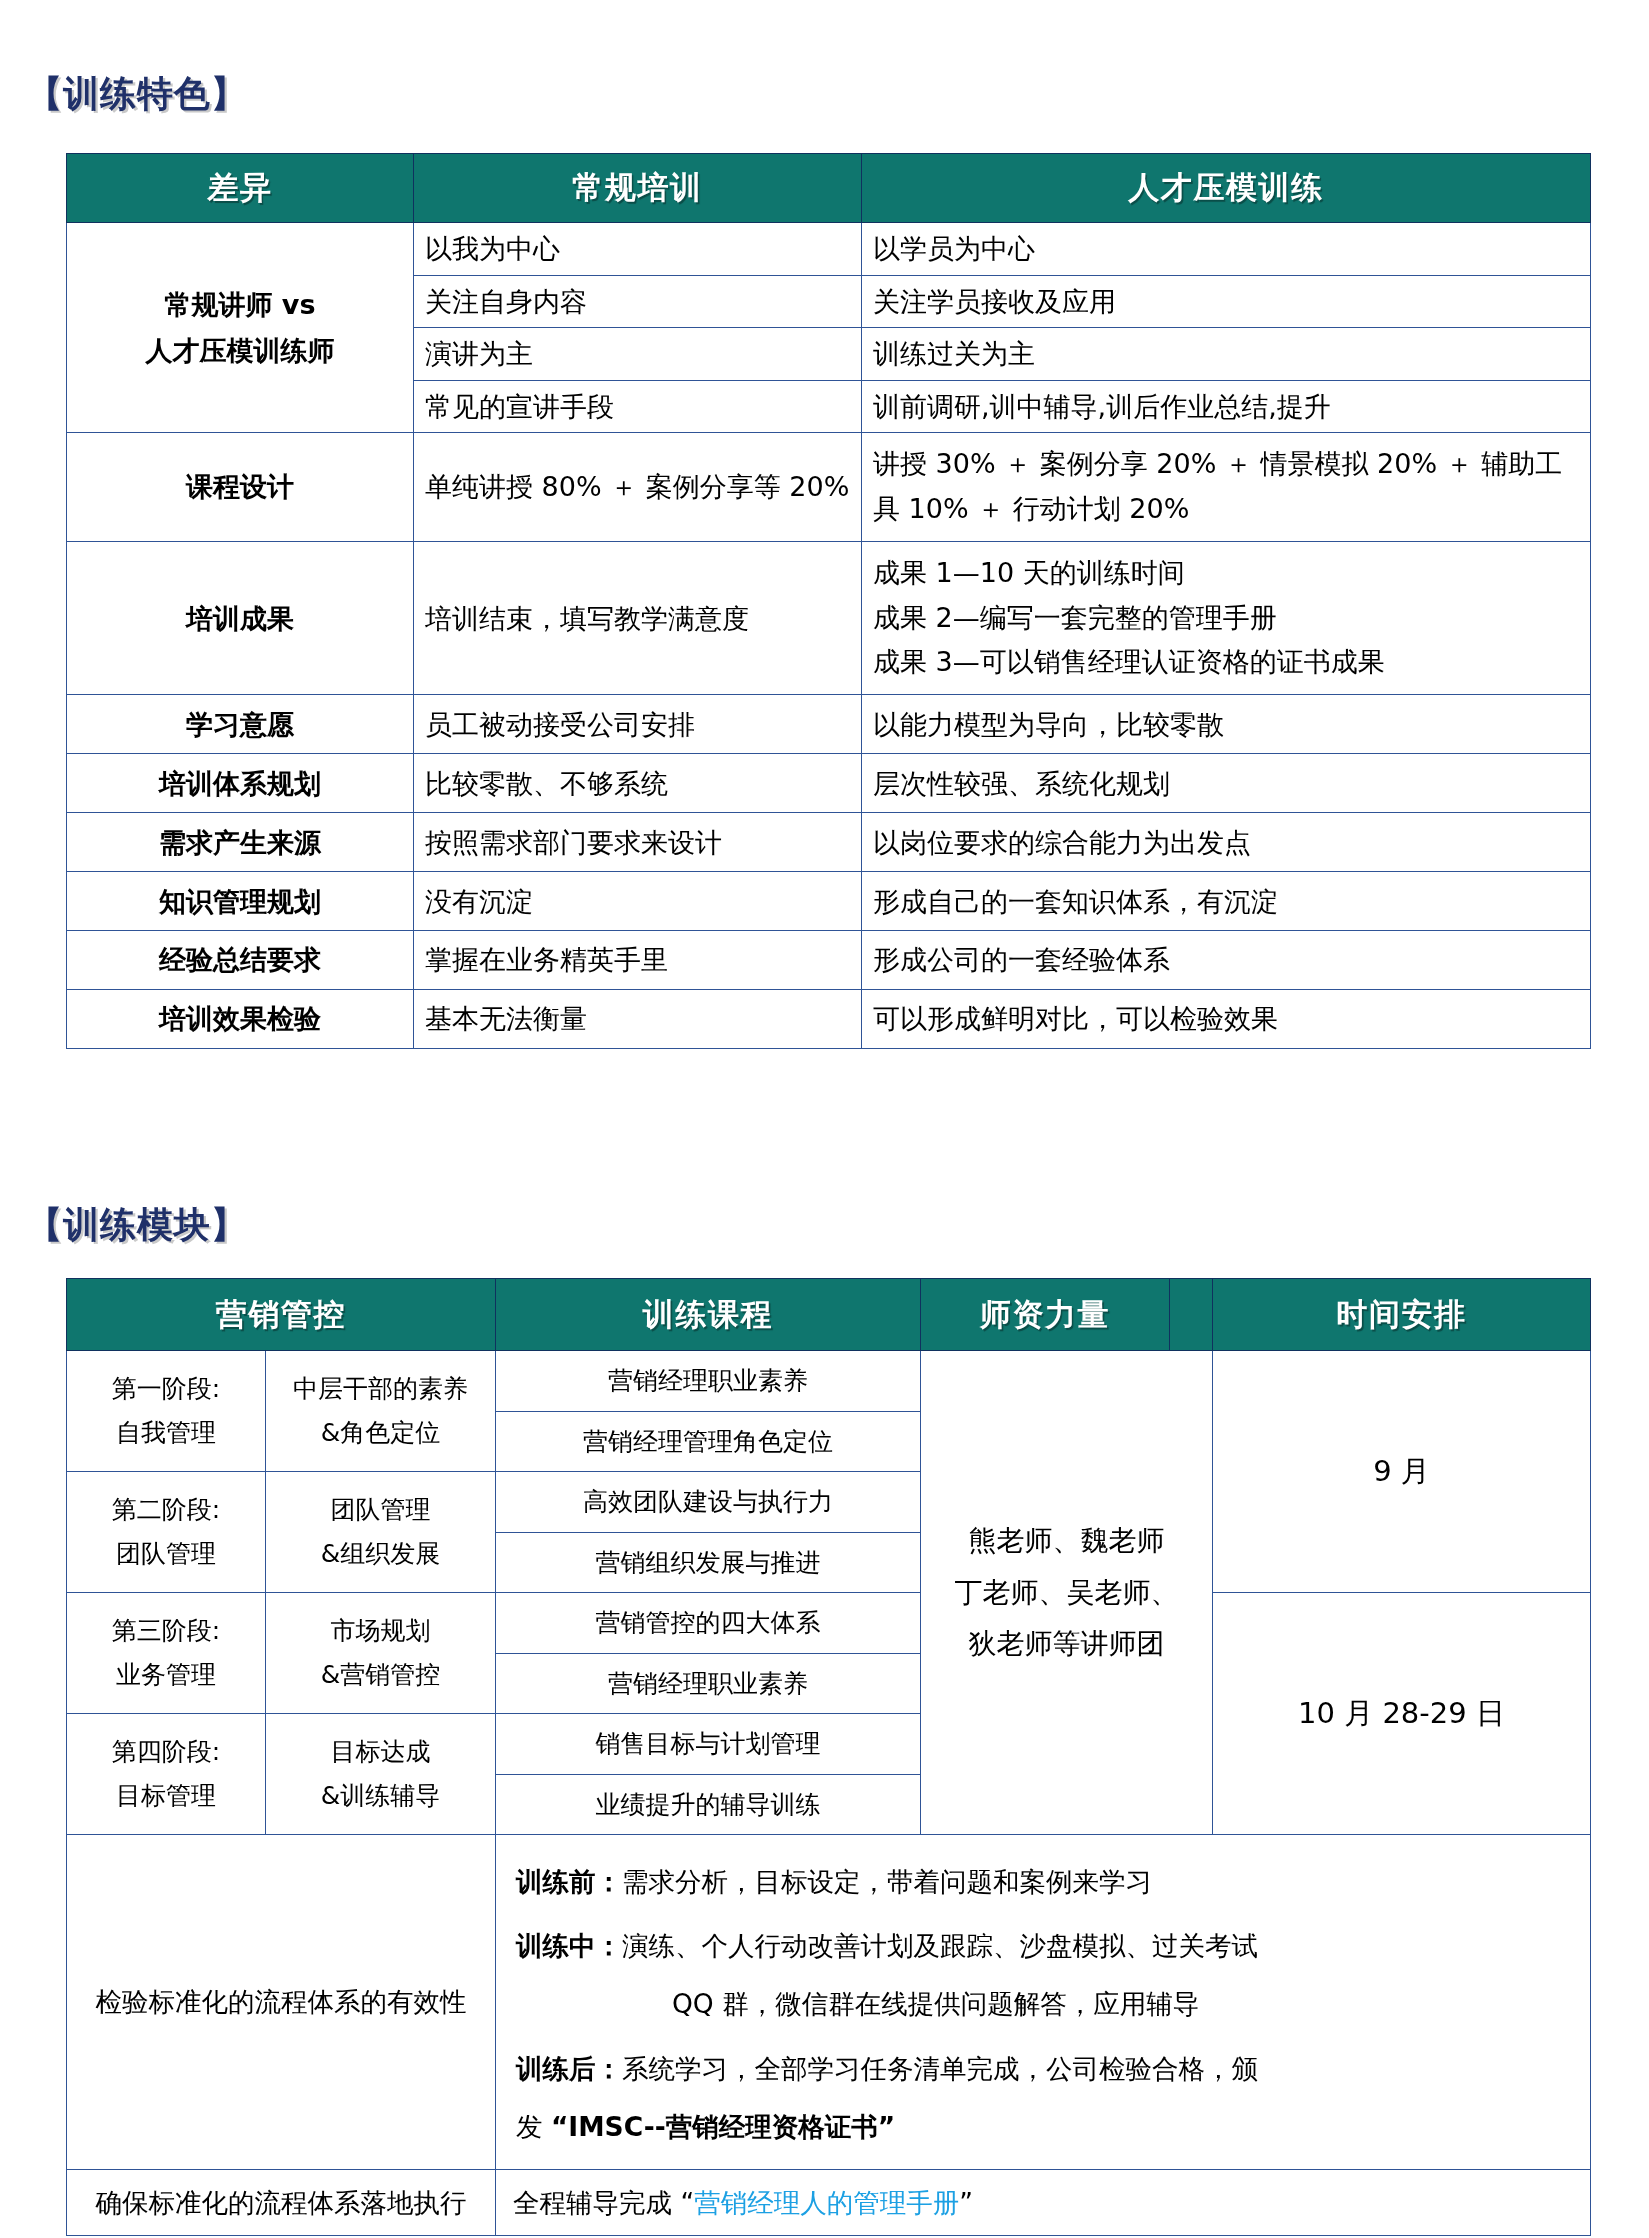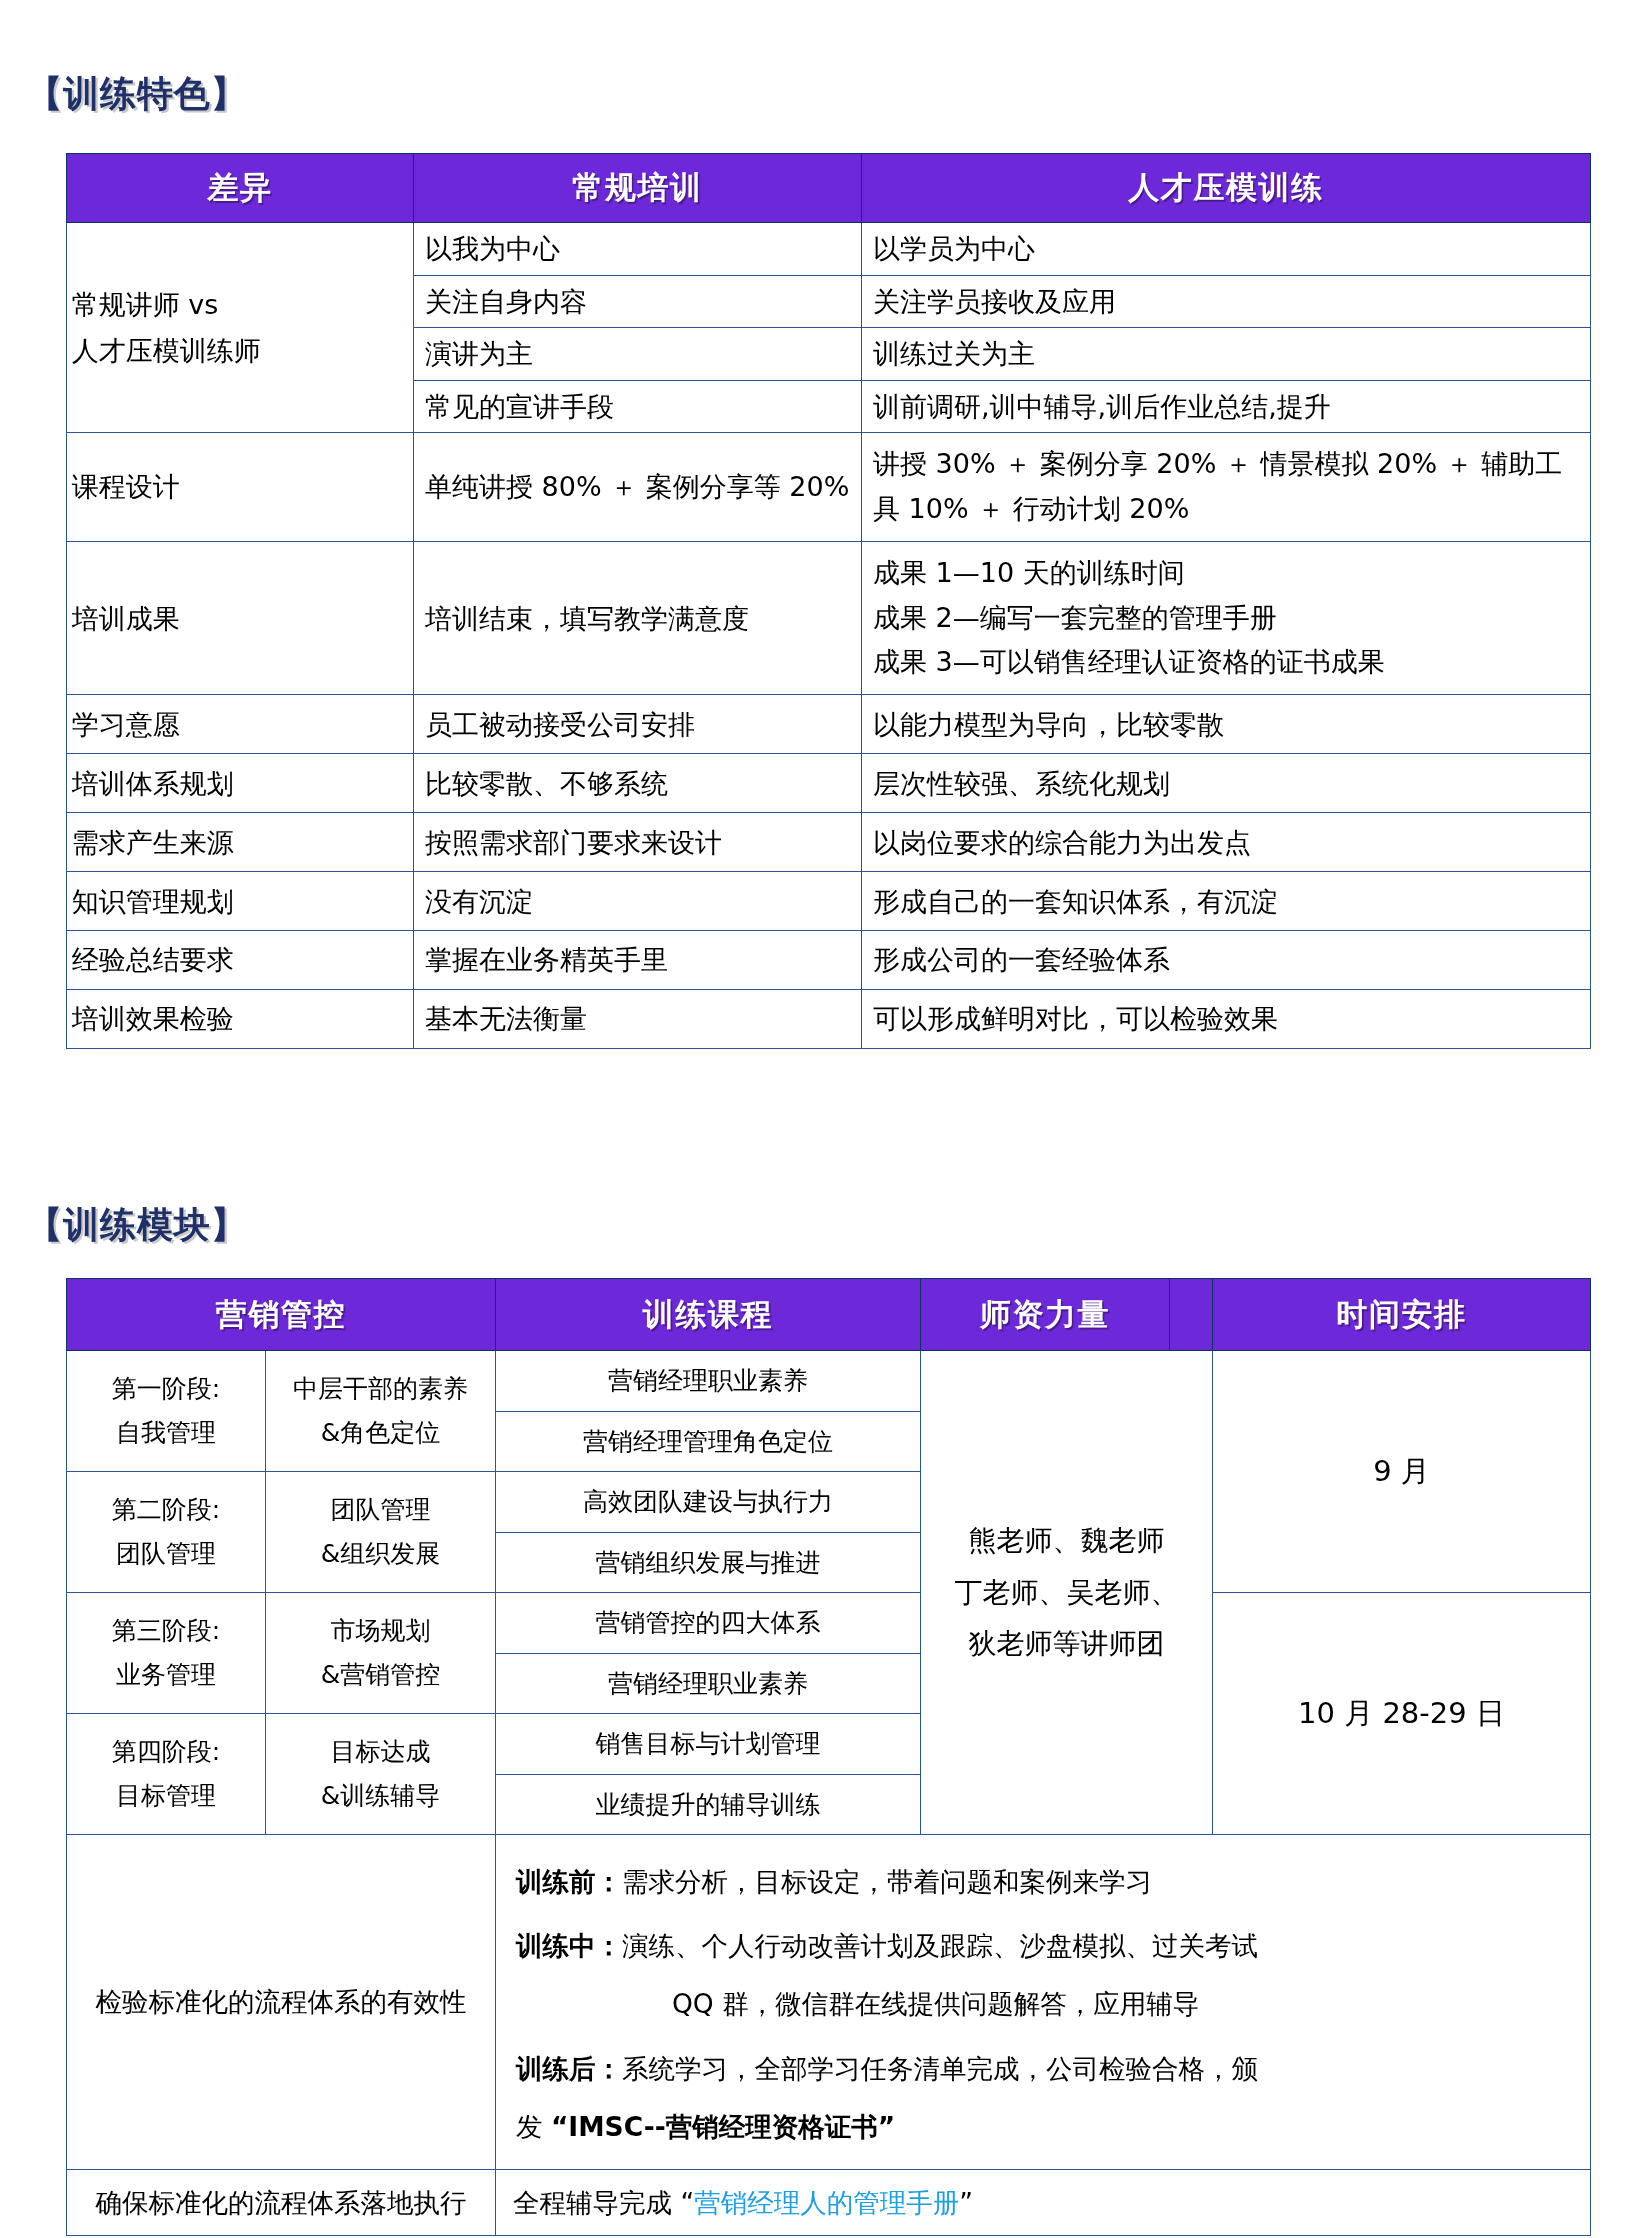--- a/index.html
+++ b/index.html
@@ -39,21 +39,21 @@
     border-collapse: collapse;
     table-layout: fixed;
     position: absolute;
   }
   table.grid td, table.grid th {
     border: 1.6px solid #2F5496;
     padding: 0;
     vertical-align: middle;
   }
   .hdr {
-    background: #6d28d9;
+    background: #0f766e;
     color: #ffffff;
     font-weight: bold;
     text-align: center;
     font-size: 31px;
     letter-spacing: 1.6px;
     border-color: #10315E !important;
     text-shadow: 1.6px 1.6px 0.8px rgba(0,0,0,0.35);
     margin-top: 28px;
   }
   .hdr.blank { }
@@ -62,21 +62,22 @@
   #table-features {
     left: 66px;
     top: 153px;
     width: 1524px;
   }
   #table-features td {
     font-size: 27px;
     line-height: 1.45;
   }
   #table-features td.rowlabel {
-    font-weight: normal;
+    text-align: center;
+    font-weight: bold;
     padding: 7.8px 4.7px;
   }
   #table-features td.cell {
     text-align: left;
     padding: 9.4px 11px;
   }
   #table-features td.cell.tight { padding: 6.2px 11px; }
   #table-features .ml { line-height: 1.65; }
   #table-features .hdr { height: 69px; }
 

